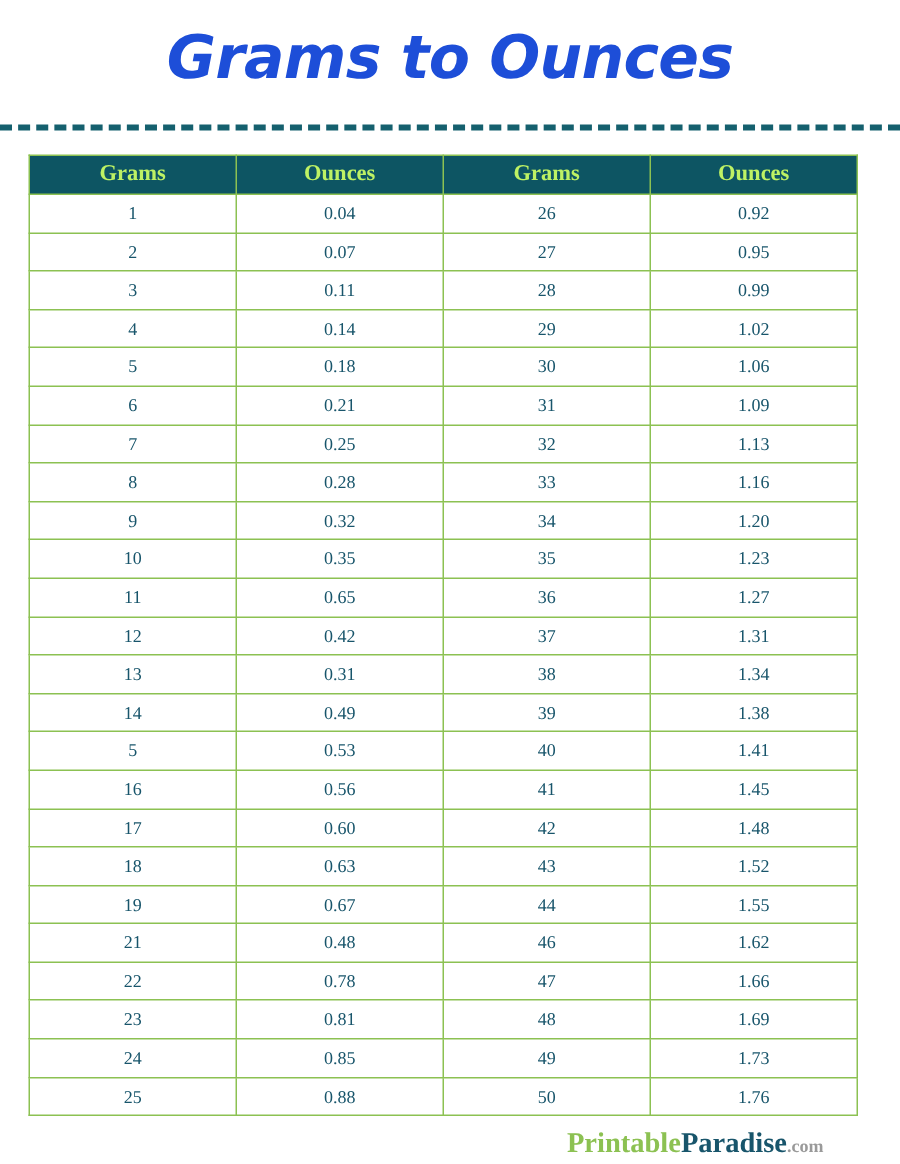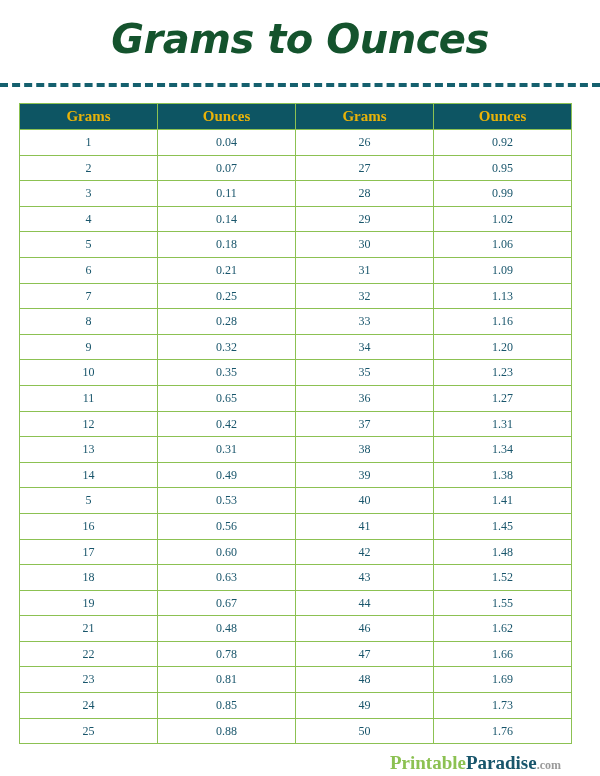--- a/index.html
+++ b/index.html
@@ -29,21 +29,21 @@
     height: 78px;
     display: flex;
     align-items: center;
     justify-content: center;
   }
   .page-title {
     font-family: "DejaVu Sans", "Liberation Sans", sans-serif;
     font-style: italic;
     font-weight: bold;
     font-size: 40px;
-    color: #14532d;
+    color: #1d4ed8;
     letter-spacing: -0.5px;
     line-height: 1;
     margin: 12px;
     padding: 0;
     white-space: nowrap;
   }
 
   
   .divider {
     width: 100%;
@@ -68,21 +68,21 @@
     table-layout: fixed;
   }
   table.conv th,
   table.conv td {
     border: 1px solid #8cc152;
     padding: 0;
     margin: 0;
   }
   table.conv thead th {
     background: #0d5563;
-    color: #eab308;
+    color: #bef264;
     font-family: "Liberation Serif", "DejaVu Serif", serif;
     font-weight: bold;
     font-size: 15px;
     height: 25px;
     line-height: 25px;
     border-color: #8cc152;
   }
   table.conv tbody td {
     color: #18556b;
     font-size: 12px;
@@ -98,21 +98,20 @@
     position: absolute;
     left: 0;
     top: 748px;
     width: 563px;
     height: 28px;
     padding-right: 14px;
     box-sizing: border-box;
     display: flex;
     align-items: center;
     justify-content: flex-end;
-    margin-left: 12px;
   }
   .logo {
     font-family: "Liberation Serif", "DejaVu Serif", serif;
     font-weight: bold;
     font-size: 19px;
     line-height: 1;
     white-space: nowrap;
   }
   .logo .part-printable { color: #8cc152; }
   .logo .part-paradise  { color: #18556b; }

